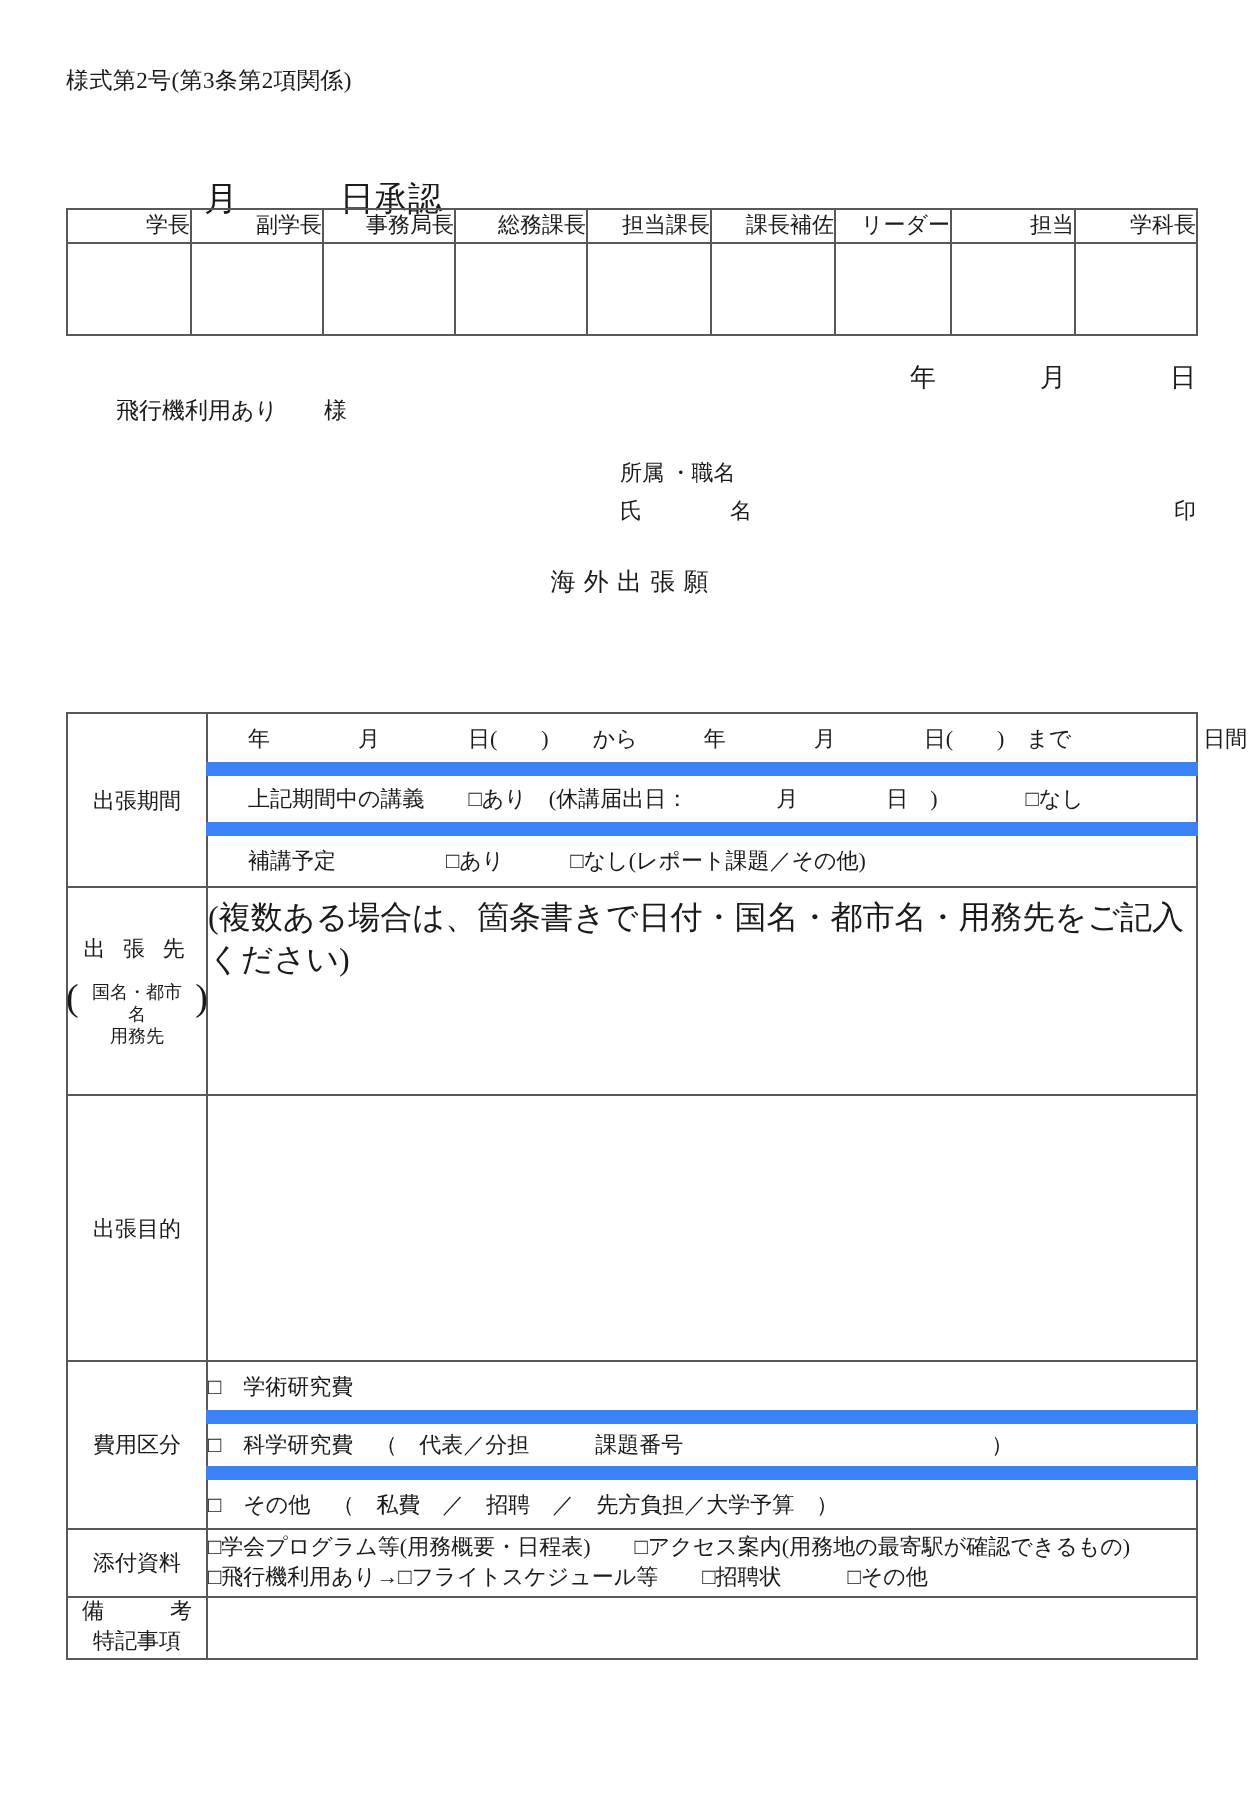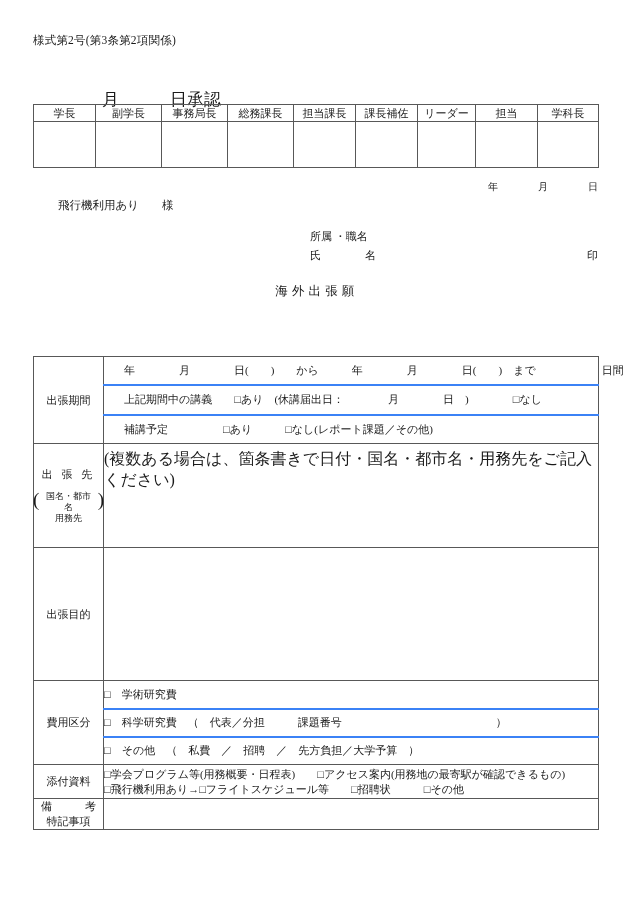--- a/index.html
+++ b/index.html
@@ -60,37 +60,37 @@
     top: 104px;
     width: 565px;
     border-collapse: collapse;
     table-layout: fixed;
   }
   table.approval th,
   table.approval td {
     border: 1px solid #585858;
     font-weight: normal;
     font-size: 11px;
-    text-align: center;
+    text-align: right;
     padding: 0;
   }
   table.approval th {
     height: 16px;
     line-height: 16px;
   }
   table.approval td.blank {
     height: 45px;
   }
 
   
   .doc-date {
     position: absolute;
     right: 32px;
     top: 180px;
-    font-size: 10px;
+    font-size: 13px;
     white-space: pre;
     text-align: right;
   }
   .addressee {
     position: absolute;
     left: 58px;
     top: 198px;
     font-size: 11.5px;
     white-space: pre;
   }
@@ -149,21 +149,21 @@
     padding: 0;
     vertical-align: middle;
     font-size: 11px;
   }
   table.mainform td.label {
     width: 70px;
     text-align: center;
     vertical-align: middle;
   }
   table.mainform td.inner-divider {
-    border-top: 2px solid #3b82f6;
+    border-top: 7px solid #3b82f6;
   }
   td.content {
     padding-left: 8px;
   }
 
   .row-period-1 { height: 28px; }
   .row-period-2 { height: 30px; }
   .row-period-3 { height: 29px; }
   .row-dest     { height: 104px; }
   .row-purpose  { height: 133px; }

